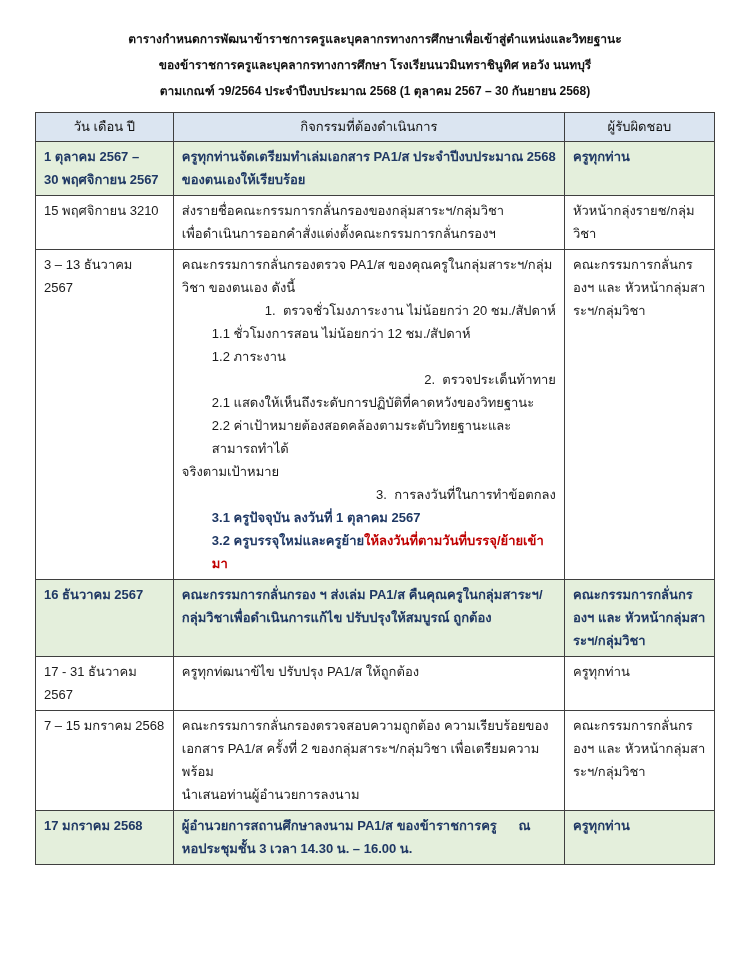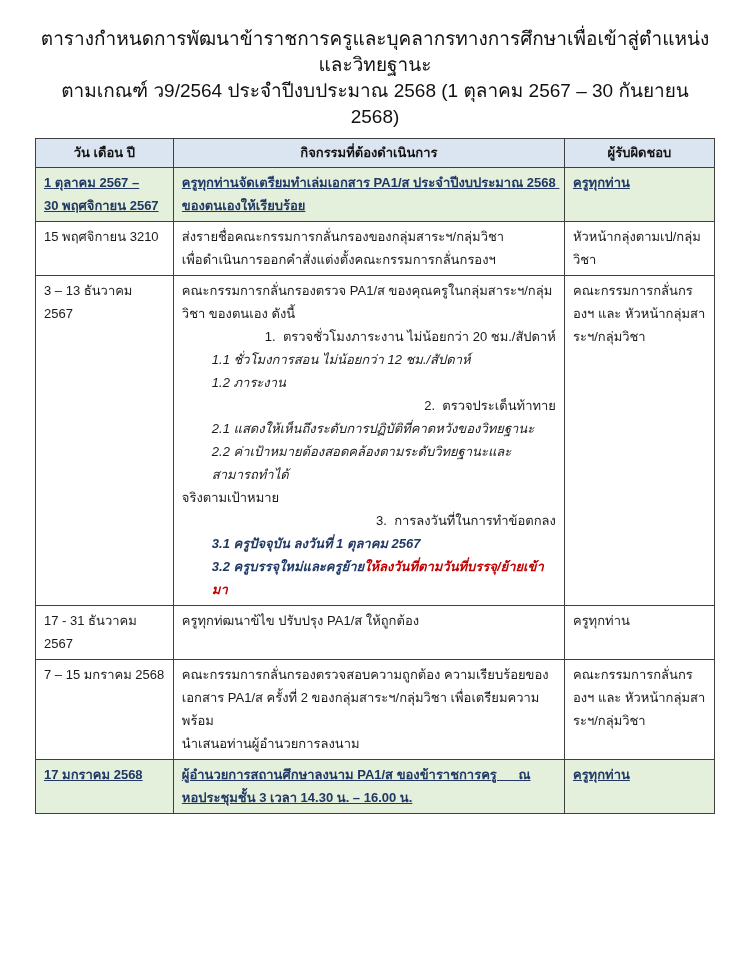--- a/index.html
+++ b/index.html
@@ -13,71 +13,71 @@
     color: #1a1a1a;
   }
   .page {
     box-sizing: border-box;
     width: 750px;
     height: 970px;
     padding: 26px 35px 0 35px;
   }
   .title {
     text-align: center;
-    font-weight: normal;
-    font-size: 19px;
+    font-weight: bold;
+    font-size: 12px;
     line-height: 26px;
     color: #111111;
     margin-bottom: 8px;
   }
   table.schedule {
     width: 680px;
     border-collapse: collapse;
     table-layout: fixed;
     border: 1.5px solid #3f3f3f;
     font-size: 13px;
   }
   table.schedule th, table.schedule td {
     border: 1px solid #3f3f3f;
     vertical-align: top;
     padding: 3px 8px 4px 8px;
     white-space: pre-wrap;
     line-height: 23px;
   }
   table.schedule th {
     background: var(--header-bg, #dbe5f1);
-    font-weight: bold;
+    font-weight: normal;
     color: #111111;
     text-align: center;
     vertical-align: middle;
     padding: 4px 4px;
     line-height: 20px;
   }
   col.c-date { width: 20.3%; }
   col.c-activity { width: 57.6%; }
   col.c-resp { width: 22.1%; }
   tr.hl td {
     background: var(--highlight-bg, #e4efdc);
     color: var(--highlight-text, #1f3864);
     font-weight: bold;
-    text-decoration: underline;
   }
   .line { min-height: 23px; }
   .indent-1 { padding-left: 13px; text-align: right; }
-  .indent-2 { padding-left: 30px; font-style: italic; }
+  .indent-2 { padding-left: 30px; }
   .c-blue { color: var(--highlight-text, #1f3864); font-weight: bold; }
   .c-red  { color: var(--warning-red, #c00000); font-weight: bold; }
 </style>
 </head>
 <body>
 
 <div class="page">
 
   <div class="title">
     <div>ตารางกำหนดการพัฒนาข้าราชการครูและบุคลากรทางการศึกษาเพื่อเข้าสู่ตำแหน่งและวิทยฐานะ</div>
+    <div>ของข้าราชการครูและบุคลากรทางการศึกษา โรงเรียนนวมินทราชินูทิศ หอวัง นนทบุรี</div>
     <div>ตามเกณฑ์ ว9/2564 ประจำปีงบประมาณ 2568 (1 ตุลาคม 2567 – 30 กันยายน 2568)</div>
   </div>
 
   <table class="schedule">
     <colgroup>
       <col class="c-date">
       <col class="c-activity">
       <col class="c-resp">
     </colgroup>
     <thead>
@@ -90,25 +90,30 @@
     <tbody id="schedule-body">
         <tr class="hl">
           <td>1 ตุลาคม 2567 –
 30 พฤศจิกายน 2567</td>
           <td><div class="line indent-0"><span>ครูทุกท่านจัดเตรียมทำเล่มเอกสาร PA1/ส ประจำปีงบประมาณ 2568 ของตนเองให้เรียบร้อย</span></div></td>
           <td>ครูทุกท่าน</td>
         </tr>
         <tr>
           <td>15 พฤศจิกายน 3210</td>
           <td><div class="line indent-0"><span>ส่งรายชื่อคณะกรรมการกลั่นกรองของกลุ่มสาระฯ/กลุ่มวิชา</span></div><div class="line indent-0"><span>เพื่อดำเนินการออกคำสั่งแต่งตั้งคณะกรรมการกลั่นกรองฯ</span></div></td>
-          <td>หัวหน้ากลุ่งตามเป/กลุ่มวิชา</td>
+          <td>หัวหน้ากลุ่งรายช/กลุ่มวิชา</td>
         </tr>
         <tr>
           <td>3 – 13 ธันวาคม 2567</td>
           <td><div class="line indent-0"><span>คณะกรรมการกลั่นกรองตรวจ PA1/ส ของคุณครูในกลุ่มสาระฯ/กลุ่มวิชา ของตนเอง ดังนี้</span></div><div class="line indent-1"><span>1.  ตรวจชั่วโมงภาระงาน ไม่น้อยกว่า 20 ชม./สัปดาห์</span></div><div class="line indent-2"><span>1.1 ชั่วโมงการสอน ไม่น้อยกว่า 12 ชม./สัปดาห์</span></div><div class="line indent-2"><span>1.2 ภาระงาน</span></div><div class="line indent-1"><span>2.  ตรวจประเด็นท้าทาย</span></div><div class="line indent-2"><span>2.1 แสดงให้เห็นถึงระดับการปฏิบัติที่คาดหวังของวิทยฐานะ</span></div><div class="line indent-2"><span>2.2 ค่าเป้าหมายต้องสอดคล้องตามระดับวิทยฐานะและสามารถทำได้</span></div><div class="line indent-0"><span>จริงตามเป้าหมาย</span></div><div class="line indent-1"><span>3.  การลงวันที่ในการทำข้อตกลง</span></div><div class="line indent-2"><span class="c-blue">3.1 ครูปัจจุบัน ลงวันที่ 1 ตุลาคม 2567</span></div><div class="line indent-2"><span class="c-blue">3.2 ครูบรรจุใหม่และครูย้าย</span><span class="c-red">ให้ลงวันที่ตามวันที่บรรจุ/ย้ายเข้ามา</span></div></td>
+          <td>คณะกรรมการกลั่นกรองฯ และ หัวหน้ากลุ่มสาระฯ/กลุ่มวิชา</td>
+        </tr>
+        <tr class="hl">
+          <td>16 ธันวาคม 2567</td>
+          <td><div class="line indent-0"><span>คณะกรรมการกลั่นกรอง ฯ ส่งเล่ม PA1/ส คืนคุณครูในกลุ่มสาระฯ/กลุ่มวิชาเพื่อดำเนินการแก้ไข ปรับปรุงให้สมบูรณ์ ถูกต้อง</span></div></td>
           <td>คณะกรรมการกลั่นกรองฯ และ หัวหน้ากลุ่มสาระฯ/กลุ่มวิชา</td>
         </tr>
         <tr>
           <td>17 - 31 ธันวาคม 2567</td>
           <td><div class="line indent-0"><span>ครูทุกท่ฒนาข้ไข ปรับปรุง PA1/ส ให้ถูกต้อง</span></div></td>
           <td>ครูทุกท่าน</td>
         </tr>
         <tr>
           <td>7 – 15 มกราคม 2568</td>
           <td><div class="line indent-0"><span>คณะกรรมการกลั่นกรองตรวจสอบความถูกต้อง ความเรียบร้อยของ</span></div><div class="line indent-0"><span>เอกสาร PA1/ส ครั้งที่ 2 ของกลุ่มสาระฯ/กลุ่มวิชา เพื่อเตรียมความพร้อม</span></div><div class="line indent-0"><span>นำเสนอท่านผู้อำนวยการลงนาม</span></div></td>

